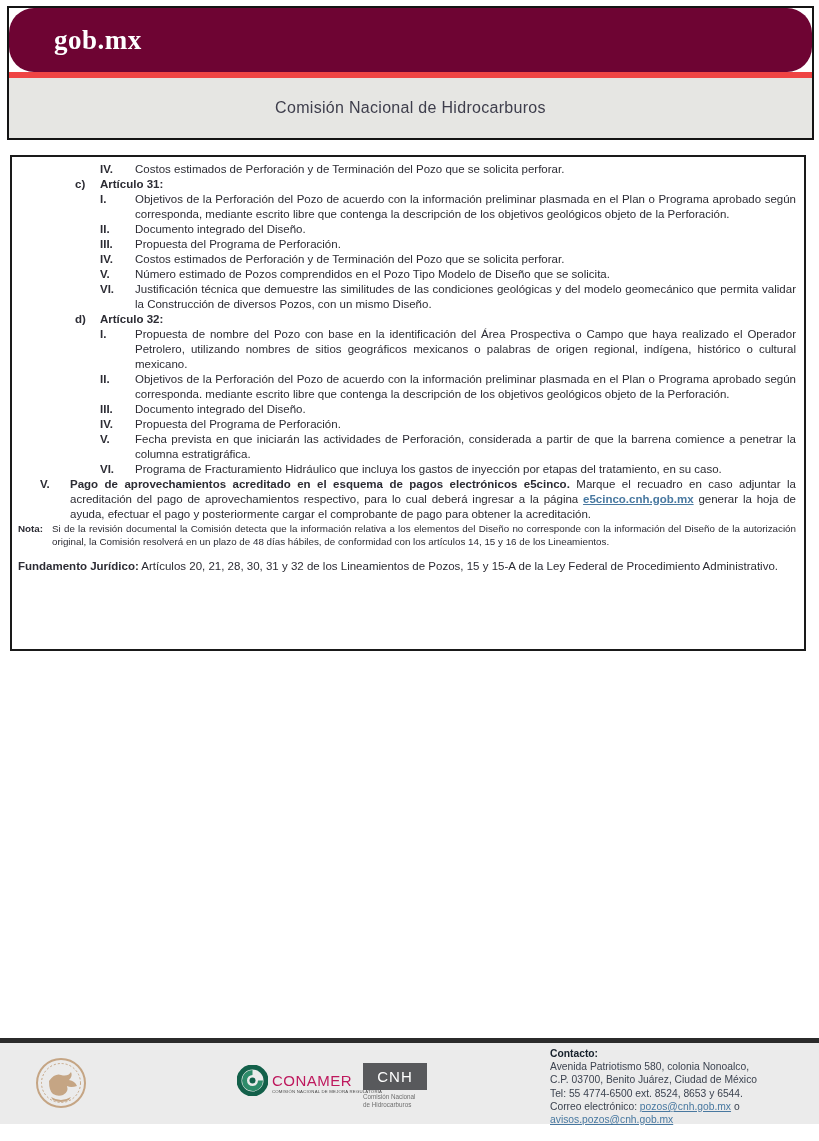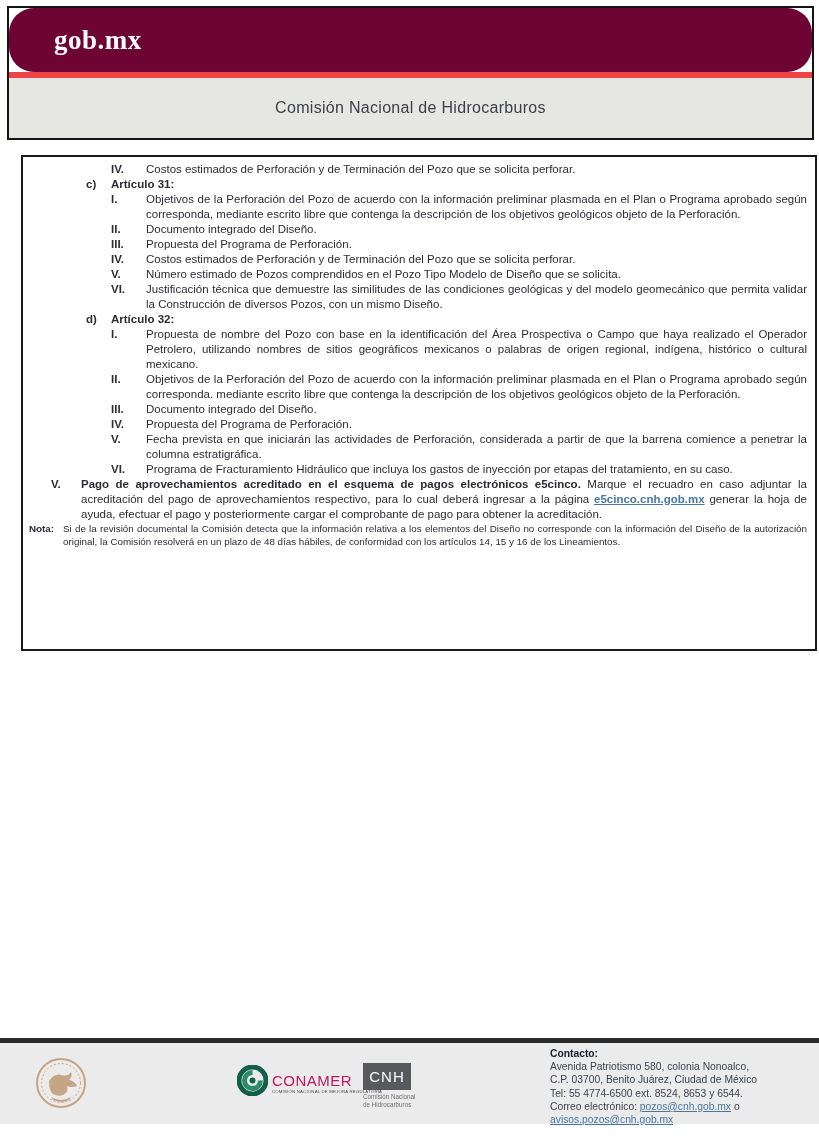--- a/index.html
+++ b/index.html
@@ -8,21 +8,21 @@
 
   
   .header-box{position:absolute;left:7px;top:6px;width:803px;border:2px solid #141414;}
   .gobmx-bar{height:64px;background:#6e0433;display:flex;align-items:center;padding-left:45px;border-radius:25px;}
   .gobmx-logo{color:#ffffff;font-family:"Liberation Serif",serif;font-weight:bold;font-size:27px;letter-spacing:.5px;}
   .title-strip{height:60px;background:#e6e6e3;border-top:6px solid #ef4444;
                display:flex;align-items:center;justify-content:center;}
   .title-strip .title{font-size:16px;color:#3e3e4c;letter-spacing:.3px;}
 
   
-  .content-box{position:absolute;left:21px;top:155px;width:796px;height:496px;
+  .content-box{position:absolute;left:10px;top:155px;width:796px;height:496px;
                border:2px solid #1a1a1a;background:#ffffff;box-sizing:border-box;
                padding:5px 8px 0 0;font-size:11.5px;line-height:15px;}
   .row{display:flex;}
   .row .marker{font-weight:bold;flex:0 0 auto;}
   .row .txt{flex:1 1 auto;text-align:justify;}
   .lvl2{margin-left:88px;}
   .lvl2 .marker{width:35px;}
   .lvlLetter{margin-left:63px;}
   .lvlLetter .marker{width:25px;}
   .lvlLetter .txt{font-weight:bold;text-align:left;}
@@ -39,21 +39,21 @@
   .footer-bar{position:absolute;left:0;top:1043px;width:819px;height:81px;background:#ebebeb;}
   .gov-logo{position:absolute;left:35px;top:12px;display:flex;align-items:center;}
   .gov-text{margin-left:8px;font-family:"Liberation Serif",serif;font-weight:bold;color:#8b2341;line-height:1;}
   .gov-text .l1{font-size:14.5px;letter-spacing:1.2px;}
   .gov-text .l2{font-size:26px;letter-spacing:2px;margin-top:2px;}
   .conamer{position:absolute;left:237px;top:22px;display:flex;align-items:center;}
   .conamer-text{margin-left:4px;}
   .conamer-name{font-size:15px;color:#be185d;letter-spacing:.5px;}
   .conamer-sub{font-size:4.3px;color:#4a4a4a;letter-spacing:.2px;}
   .cnh{position:absolute;left:363px;top:20px;text-align:left;}
-  .cnh-box{width:48px;height:27px;background:#58595c;color:#ffffff;display:flex;align-items:center;
+  .cnh-box{width:64px;height:27px;background:#58595c;color:#ffffff;display:flex;align-items:center;
            justify-content:center;font-size:15px;letter-spacing:1px;font-weight:normal;}
   .cnh-sub{margin-top:3px;font-size:6.3px;color:#6f6f6f;line-height:7.5px;}
   .contact{position:absolute;left:550px;top:4px;width:255px;font-size:10.3px;line-height:13.2px;color:#3c4350;}
   .contact .lbl{font-weight:bold;color:#16202b;}
   .maillink{color:#4878a0;text-decoration:underline;cursor:pointer;}
   .page-number{position:absolute;right:10px;top:1175px;font-size:12px;color:#1d1d1d;}
 </style>
 </head>
 <body>
 
@@ -138,20 +138,21 @@
     <div class="row lvl1">
       <span class="marker">V.</span>
       <div class="txt"><b>Pago de aprovechamientos acreditado en el esquema de pagos electrónicos e5cinco.</b><span> Marque el recuadro en caso adjuntar la acreditación del pago de aprovechamientos respectivo, para lo cual deberá ingresar a la página </span><a class="doclink">e5cinco.cnh.gob.mx</a><span> generar la hoja de ayuda, efectuar el pago y posteriormente cargar el comprobante de pago para obtener la acreditación.</span></div>
     </div>
 
     <div class="row nota">
       <span class="marker">Nota:</span>
       <div class="txt">Si de la revisión documental la Comisión detecta que la información relativa a los elementos del Diseño no corresponde con la información del Diseño de la autorización original, la Comisión resolverá en un plazo de 48 días hábiles, de conformidad con los artículos 14, 15 y 16 de los Lineamientos.</div>
     </div>
 
+    <p class="fundamento"><b>Fundamento Jurídico:</b><span> Artículos 20, 21, 28, 30, 31 y 32 de los Lineamientos de Pozos, 15 y 15-A de la Ley Federal de Procedimiento Administrativo.</span></p>
   </div>
 
   <div class="footer-topline"></div>
   <div class="footer-bar">
 
     <div class="gov-logo">
       <span>
         <svg width="52" height="56" viewBox="0 0 52 56">
           <circle cx="26" cy="28" r="24" fill="none" stroke="#c5a584" stroke-width="2"></circle>
           <circle cx="26" cy="28" r="19.5" fill="none" stroke="#c5a584" stroke-width="1" stroke-dasharray="2 2"></circle>

